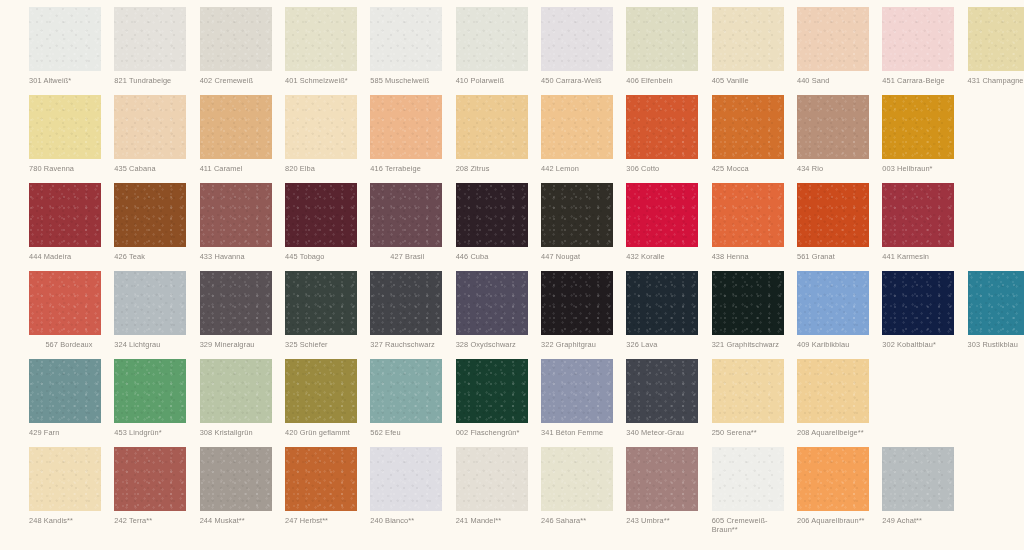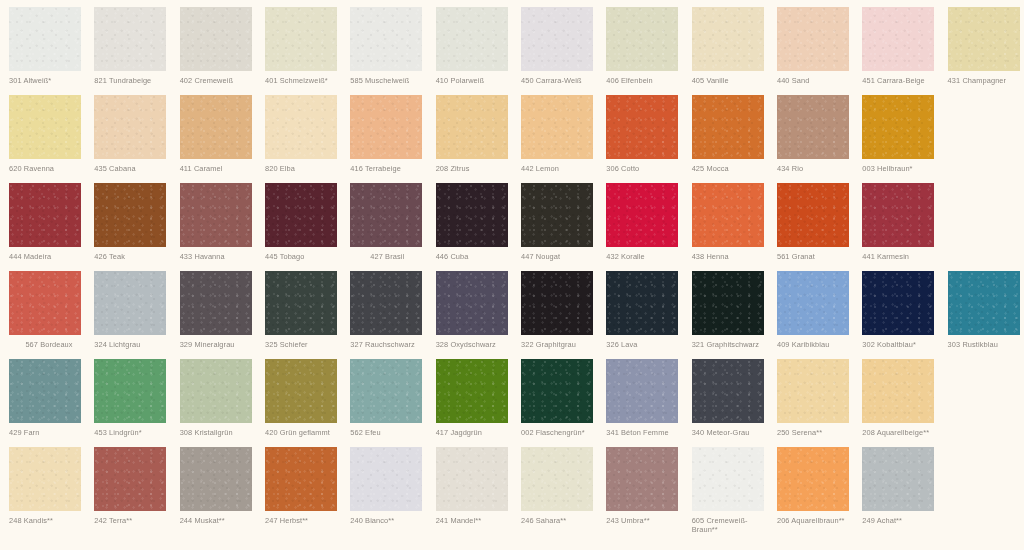--- a/index.html
+++ b/index.html
@@ -21,20 +21,21 @@
     padding: 7px 0 0 0;
     display: block;
     position: relative;
   }
   .chart-row {
     display: flex;
     flex-direction: row;
     width: 1001px;
     height: 88px;
     align-items: flex-start;
+    padding-left: 20px;
   }
   .swatch-cell {
     width: 85.33px;
     height: 88px;
     position: relative;
     display: flex;
     flex-direction: column;
     align-items: flex-start;
     padding-left: 9px;
   }
@@ -123,21 +124,21 @@
         <div class="swatch-label" style="color: rgb(141, 136, 130);">451 Carrara-Beige</div>
       </div>
       <div class="swatch-cell">
         <div class="swatch-chip" style="background-color: rgb(229, 217, 168);"></div>
         <div class="swatch-label" style="color: rgb(141, 136, 130);">431 Champagner</div>
       </div>
     </div>
     <div class="chart-row">
       <div class="swatch-cell">
         <div class="swatch-chip" style="background-color: rgb(235, 220, 155);"></div>
-        <div class="swatch-label" style="color: rgb(141, 136, 130);">620 Ravenna</div>
+        <div class="swatch-label" style="color: rgb(141, 136, 130);">780 Ravenna</div>
       </div>
       <div class="swatch-cell">
         <div class="swatch-chip" style="background-color: rgb(237, 210, 178);"></div>
         <div class="swatch-label" style="color: rgb(141, 136, 130);">435 Cabana</div>
       </div>
       <div class="swatch-cell">
         <div class="swatch-chip" style="background-color: rgb(224, 179, 129);"></div>
         <div class="swatch-label" style="color: rgb(141, 136, 130);">411 Caramel</div>
       </div>
       <div class="swatch-cell">
@@ -282,24 +283,20 @@
         <div class="swatch-chip" style="background-color: rgb(185, 197, 166);"></div>
         <div class="swatch-label" style="color: rgb(141, 136, 130);">308 Kristallgrün</div>
       </div>
       <div class="swatch-cell">
         <div class="swatch-chip" style="background-color: rgb(154, 138, 63);"></div>
         <div class="swatch-label" style="color: rgb(141, 136, 130);">420 Grün geflammt</div>
       </div>
       <div class="swatch-cell">
         <div class="swatch-chip" style="background-color: rgb(132, 170, 167);"></div>
         <div class="swatch-label" style="color: rgb(141, 136, 130);">562 Efeu</div>
-      </div>
-      <div class="swatch-cell">
-        <div class="swatch-chip" style="background-color: rgb(84, 129, 21);"></div>
-        <div class="swatch-label" style="color: rgb(141, 136, 130);">417 Jagdgrün</div>
       </div>
       <div class="swatch-cell">
         <div class="swatch-chip" style="background-color: rgb(23, 64, 47);"></div>
         <div class="swatch-label" style="color: rgb(141, 136, 130);">002 Flaschengrün*</div>
       </div>
       <div class="swatch-cell">
         <div class="swatch-chip" style="background-color: rgb(141, 148, 173);"></div>
         <div class="swatch-label" style="color: rgb(141, 136, 130);">341 Béton Femme</div>
       </div>
       <div class="swatch-cell">

